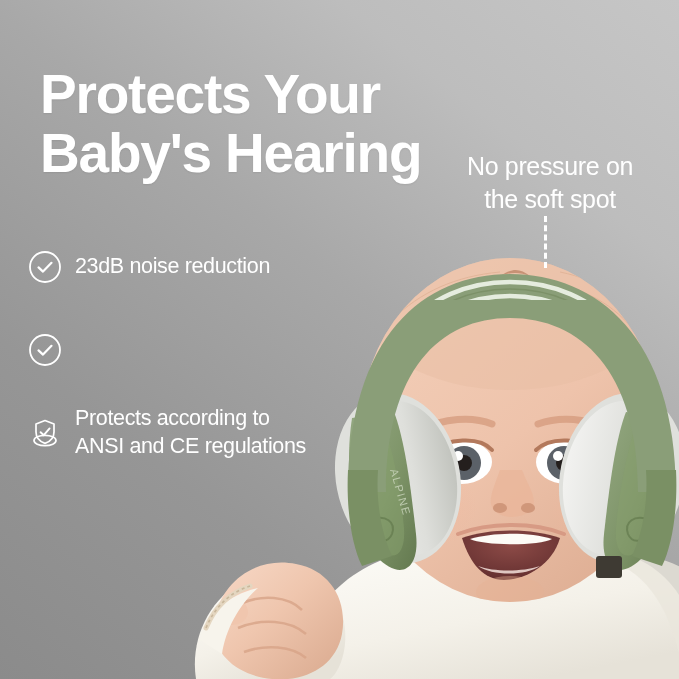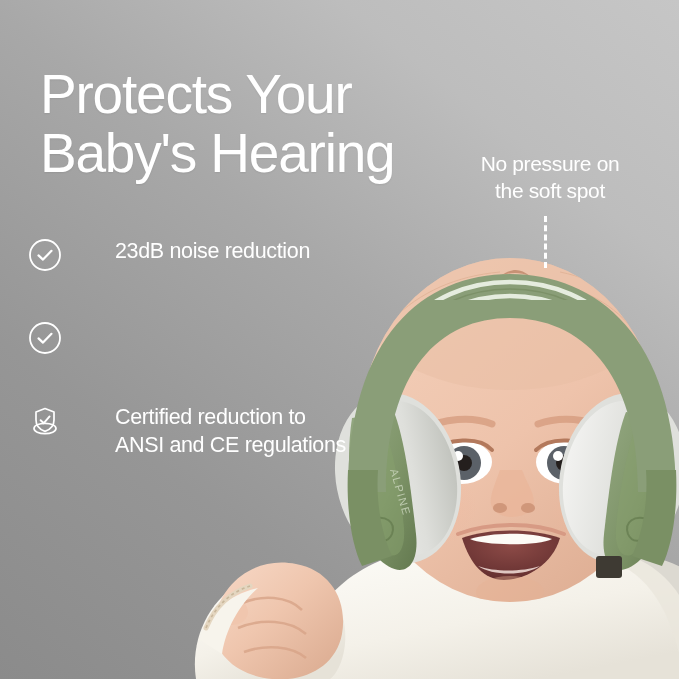--- a/index.html
+++ b/index.html
@@ -21,38 +21,38 @@
 
   
   .headline {
     position: absolute;
     left: 40px;
     top: 28px;
     width: 420px;
     color: #ffffff;
     font-size: 55px;
     line-height: 1.08;
-    font-weight: normal;
+    font-weight: bold;
     letter-spacing: -1.2px;
     white-space: pre-line;
     text-shadow: 0 1px 2px rgba(0,0,0,0.07);
   }
 
   
   .features {
     position: absolute;
     left: 28px;
     top: 238px;
     width: 330px;
   }
   .feature {
     display: flex;
+    align-items: center;
     min-height: 58px;
     margin-bottom: 25px;
-    gap: 40px;
   }
   .feature:last-child { margin-bottom: 0; }
   .feature-icon {
     flex: 0 0 34px;
     width: 34px;
     height: 34px;
     margin-right: 13px;
     display: flex;
     align-items: center;
     justify-content: center;
@@ -67,21 +67,21 @@
   }
 
   
   .callout {
     position: absolute;
     left: 438px;
     top: 150px;
     width: 224px;
     text-align: center;
     color: #ffffff;
-    font-size: 21px;
+    font-size: 25px;
     line-height: 1.3;
     letter-spacing: -0.35px;
     white-space: pre-line;
   }
   .callout-line {
     position: absolute;
     left: 544px;
     top: 216px;
     width: 0;
     height: 52px;
@@ -293,21 +293,21 @@
     </li>
 
     <li class="feature">
       <span class="feature-icon">
         <svg width="34" height="34" viewBox="0 0 34 34" xmlns="http://www.w3.org/2000/svg">
           <path d="M17 4.5 L26 8 V16 C26 21.6 22.2 25.6 17 27.4 C11.8 25.6 8 21.6 8 16 V8 Z" fill="none" stroke="#ffffff" stroke-width="1.7" stroke-linejoin="round"></path>
           <path d="M12.6 16.2 L15.8 19.2 L21.6 12.4" fill="none" stroke="#ffffff" stroke-width="1.9" stroke-linecap="round" stroke-linejoin="round"></path>
           <ellipse cx="17" cy="24.5" rx="11" ry="5.2" fill="none" stroke="#ffffff" stroke-width="1.7"></ellipse>
         </svg>
       </span>
-      <span class="feature-label">Certified reduction to
+      <span class="feature-label">Protects according to
 ANSI and CE regulations</span>
     </li>
 
   </ul>
 
   <div class="callout">No pressure on
 the soft spot</div>
   <div class="callout-line"></div>
 
 </div>

